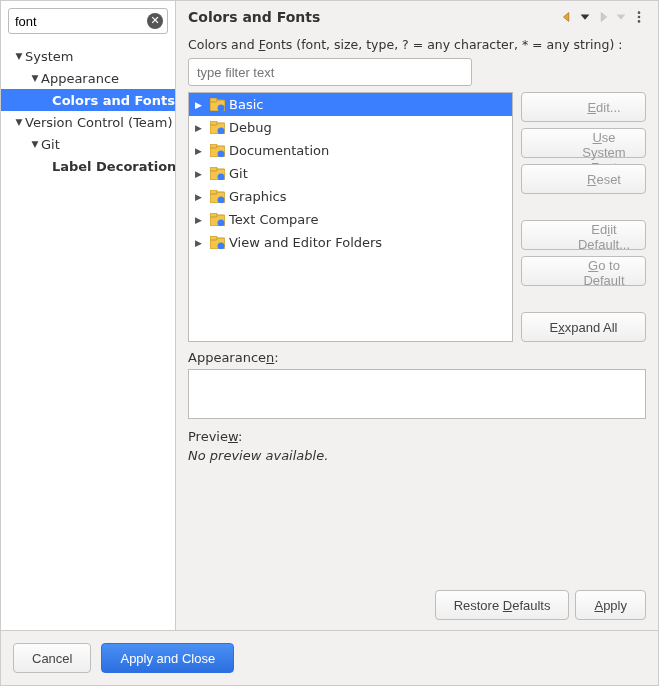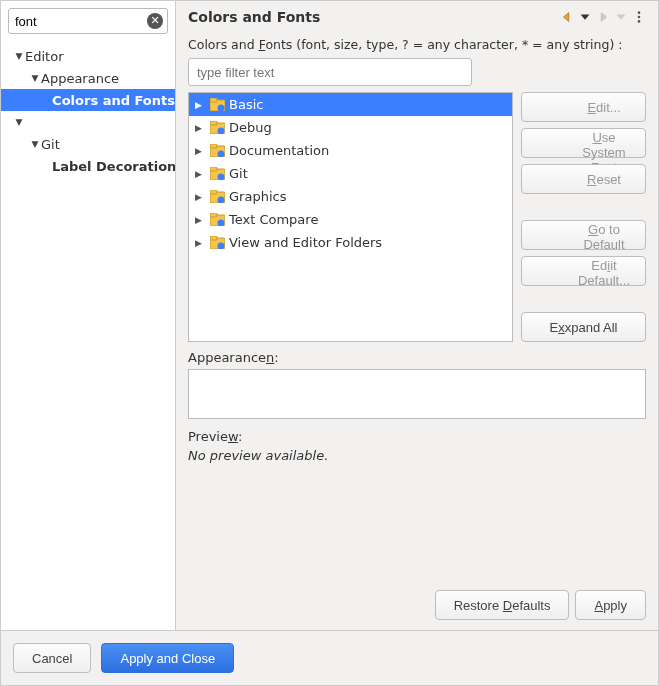--- a/index.html
+++ b/index.html
@@ -243,32 +243,33 @@
   <div class="left">
     <div class="search-row">
       <div class="search-wrap">
         <input type="text" value="font" style="">
         <div class="clear-x">✕</div>
       </div>
     </div>
     <div class="tree">
       <div class="tree-item ind1">
           <span class="arrow">▼</span>
-          <span>Editor</span>
+          <span>System</span>
         </div>
       <div class="tree-item ind2">
           <span class="arrow">▼</span>
           <span>Appearance</span>
         </div>
       <div class="tree-item ind3 selected">
           <span class="arrow" style="visibility:hidden">▼</span>
           <span>Colors and Fonts</span>
         </div>
       <div class="tree-item ind1">
           <span class="arrow">▼</span>
+          <span>Version Control (Team)</span>
         </div>
       <div class="tree-item ind2">
           <span class="arrow">▼</span>
           <span>Git</span>
         </div>
       <div class="tree-item ind3 bold">
           <span class="arrow" style="visibility:hidden">▼</span>
           <span>Label Decorations</span>
         </div>
     </div>
@@ -381,22 +382,22 @@
               </span>
             <span>View and Editor Folders</span>
           </div>
         </div>
 
         <div class="side-btns">
           <button class="btn disabled"><u>E</u><span>dit...</span></button>
           <button class="btn disabled"><u>U</u><span>se System Font</span></button>
           <button class="btn disabled"><u>R</u><span>eset</span></button>
           <div class="gap"></div>
+          <button class="btn disabled">Ed<u>i</u><span>it Default...</span></button>
           <button class="btn disabled"><u>G</u><span>o to Default</span></button>
-          <button class="btn disabled">Ed<u>i</u><span>it Default...</span></button>
           <div class="gap"></div>
           <button class="btn">E<u>x</u><span>xpand All</span></button>
         </div>
       </div>
 
       <div class="desc-label"><span>Appearance</span><u>n</u><span>:</span></div>
       <div class="desc-box"></div>
 
       <div class="preview-label"><span>Previe</span><u>w</u><span>:</span></div>
       <div class="preview-text">No preview available.</div>

